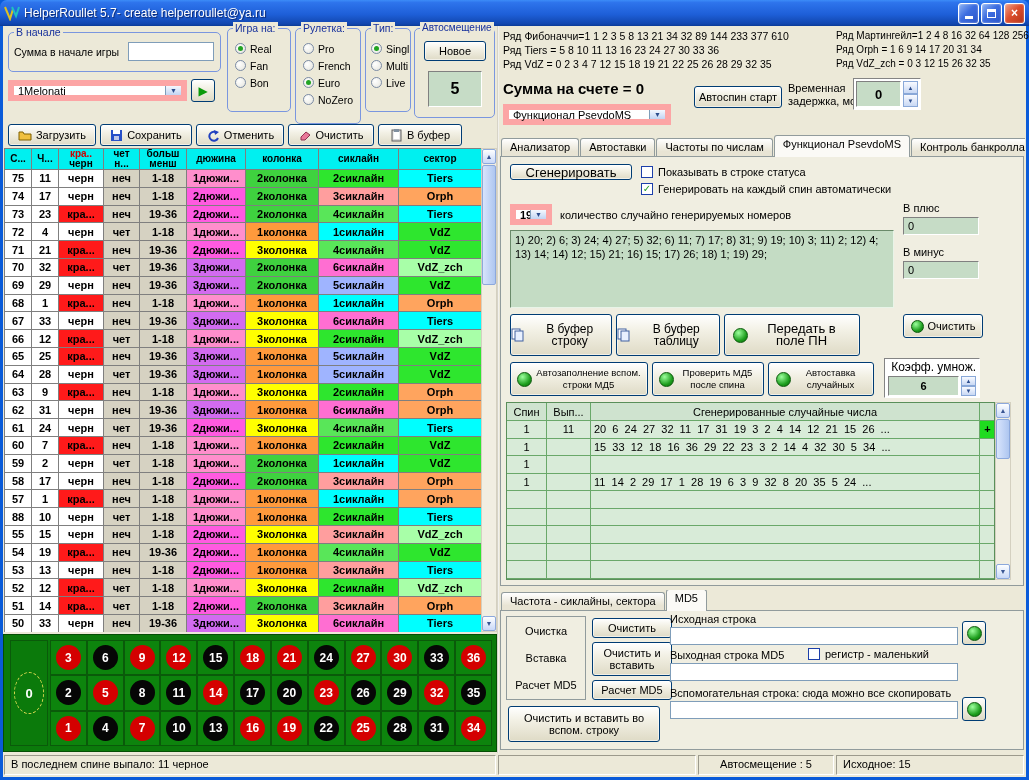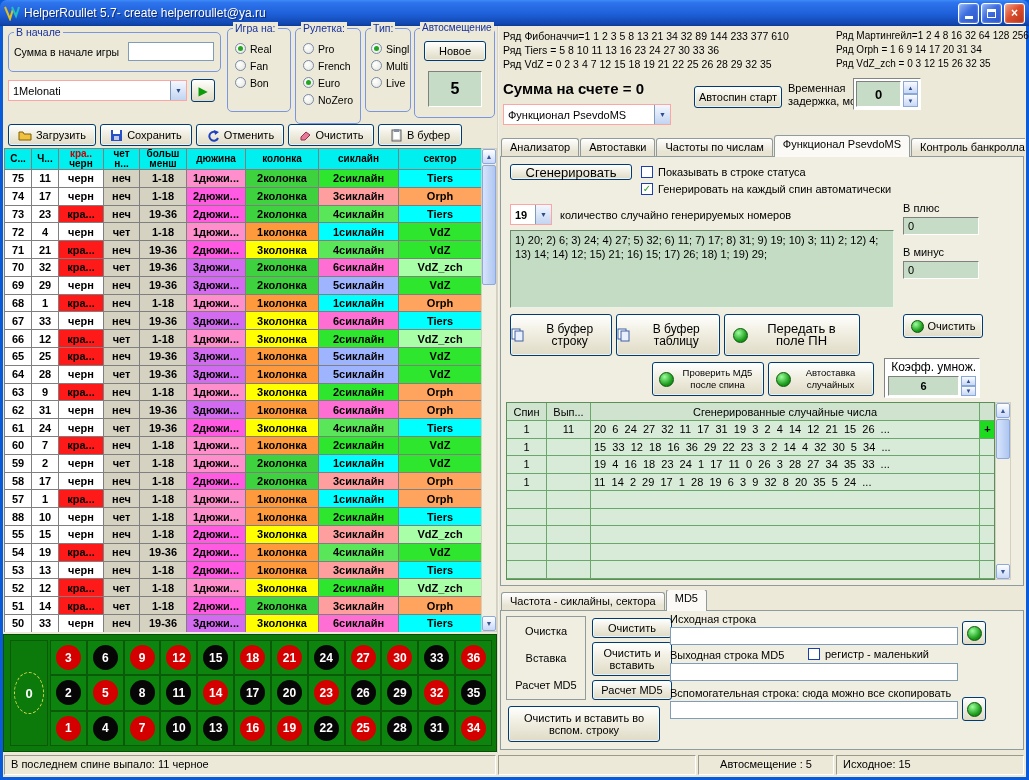--- a/index.html
+++ b/index.html
@@ -37,21 +37,21 @@
     display:inline-flex; align-items:center; justify-content:center; font-size:10px; font-weight:bold; color:#21A121; }
   .cb.on::after { content:"✓"; margin-top:-2px; }
 
   .btn { position:absolute; display:flex; align-items:center; justify-content:center; gap:4px;
     background:linear-gradient(180deg,#FFFFFF,#F2F0E4 40%,#E0DCC8 96%);
     border:1px solid #003C74; border-radius:3px; font-size:11px; box-shadow:inset 0 0 0 1px rgba(255,255,255,.55); text-align:center; }
   .btn .two { line-height:12px; }
   .input { position:absolute; background:#fff; border:1px solid #7F9DB9; font-size:11px; padding:1px 3px; font-family:inherit; }
   .green-field { background:#C6DCC6; border:1px solid; border-color:#808080 #FFF #FFF #808080; display:flex; align-items:center; justify-content:center; }
 
-  .combo { position:absolute; background:#fff; border:1px solid #fca5a5; display:flex; align-items:center; }
+  .combo { position:absolute; background:#fff; border:6px solid #fca5a5; display:flex; align-items:center; }
   .combo-val { flex:1; padding:0 4px; white-space:nowrap; overflow:hidden; }
   .combo-btn { width:16px; align-self:stretch; background:linear-gradient(#F4F8FE,#C2D4F2); border-left:1px solid #7F9DB9;
     color:#2C4C8C; font-size:7px; display:flex; align-items:center; justify-content:center; }
 
   .spinpanel { position:absolute; background:#fff; border:1px solid; border-color:#848484 #FFF #FFF #848484; display:flex; padding:2px; gap:2px; }
   .spincol { width:15px; display:flex; flex-direction:column; }
   .spincol b { flex:1; font-size:6px; display:flex; align-items:center; justify-content:center;
     background:linear-gradient(#F8FAFF,#C8D8F4); border:1px solid #89A8D8; color:#2C4C8C; }
 
   
@@ -763,20 +763,24 @@
   </div>
   <div class="btn" style="left:724px;top:314px;width:136px;height:42px;font-size:13px">
     <span class="globe"></span>
     <span class="two" style="width:100px">Передать в поле ПН</span>
   </div>
   <div class="btn" style="left:903px;top:314px;width:80px;height:24px">
     <span class="globe" style="width:13px;height:13px;min-width:13px"></span>
     <span>Очистить</span>
   </div>
 
+  <div class="btn smalltxt" style="left:510px;top:362px;width:138px;height:34px">
+    <span class="globe"></span>
+    <span class="two smalltxt" style="width:105px">Автозаполнение вспом. строки МД5</span>
+  </div>
   <div class="btn smalltxt" style="left:652px;top:362px;width:112px;height:34px">
     <span class="globe"></span>
     <span class="two smalltxt" style="width:80px">Проверить МД5 после спина</span>
   </div>
   <div class="btn smalltxt" style="left:768px;top:362px;width:106px;height:34px">
     <span class="globe"></span>
     <span class="two smalltxt" style="width:72px">Автоставка случайных</span>
   </div>
   <div class="spinpanel" style="left:884px;top:358px;width:96px;height:40px;flex-direction:column;padding:1px 3px">
     <span style="font-size:12px;text-align:right">Коэфф. умнож.</span>
@@ -805,21 +809,20 @@
         </div>
         <div class="grow">
           <div class="gcell spin">1</div>
           <div class="gcell out"></div>
           <div class="gcell nums">15  33  12  18  16  36  29  22  23  3  2  14  4  32  30  5  34  ...</div>
           <div class="gcell mark"></div>
         </div>
         <div class="grow">
           <div class="gcell spin">1</div>
           <div class="gcell out"></div>
-          <div class="gcell nums">19  4  16  18  23  24  1  17  11  0  26  3  28  27  34  35  33  ...</div>
           <div class="gcell mark"></div>
         </div>
         <div class="grow">
           <div class="gcell spin">1</div>
           <div class="gcell out"></div>
           <div class="gcell nums">11  14  2  29  17  1  28  19  6  3  9  32  8  20  35  5  24  ...</div>
           <div class="gcell mark"></div>
         </div>
         <div class="grow">
           <div class="gcell spin"></div>

